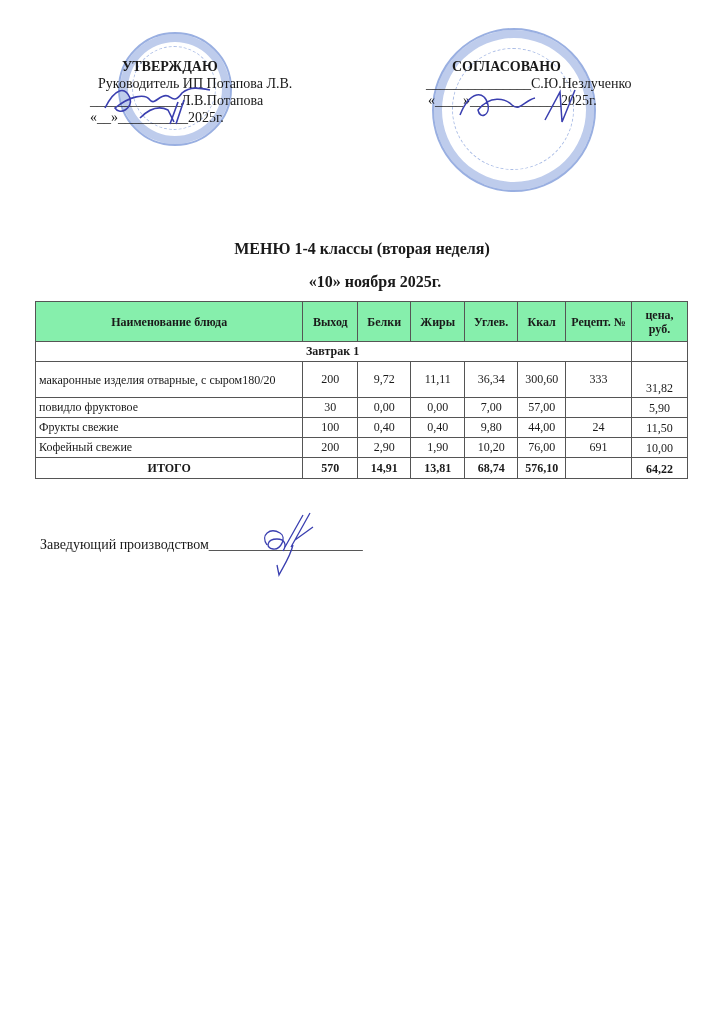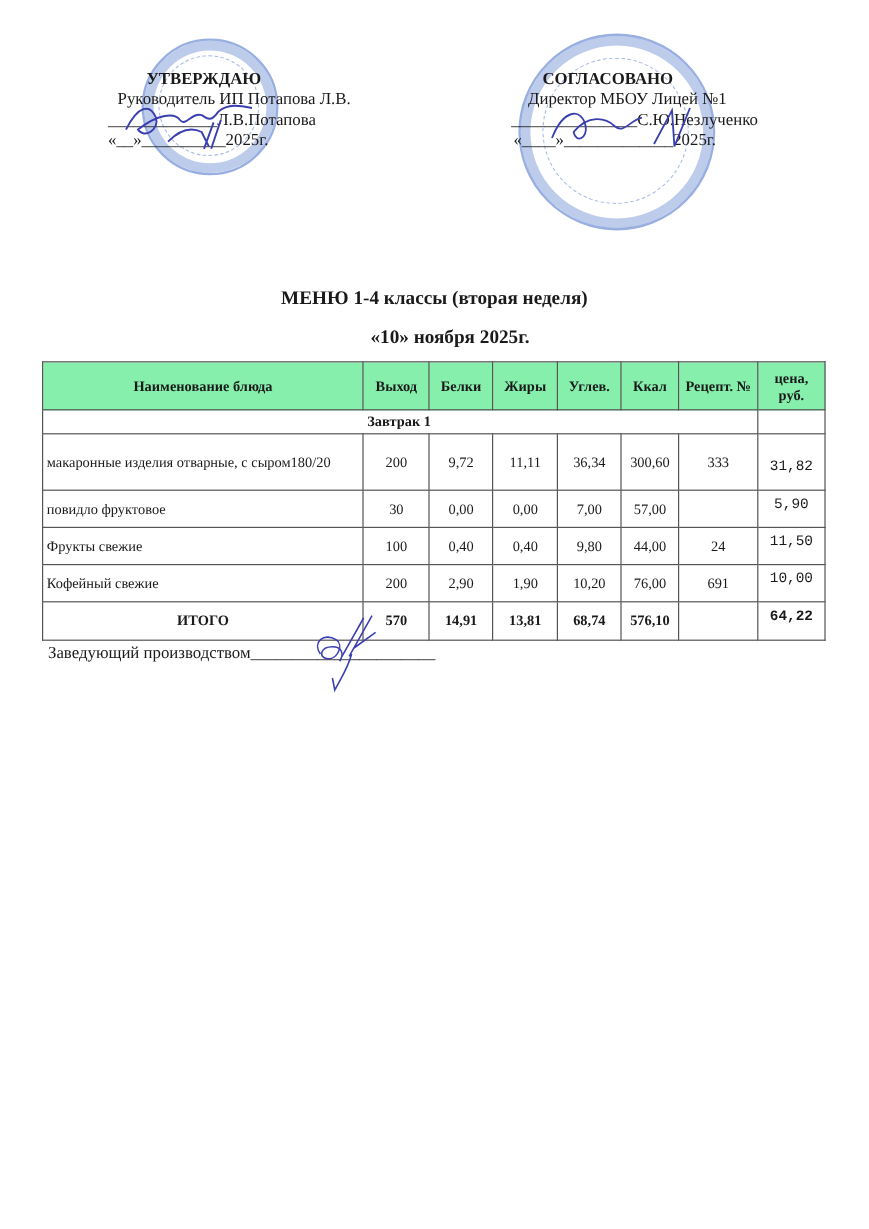--- a/index.html
+++ b/index.html
@@ -22,21 +22,21 @@
     .title { font-weight: bold; font-size: 16px; text-align: center; width: 724px; left: 0; }
     table.menu {
       position: absolute; left: 35px; top: 301px; border-collapse: collapse;
       font-size: 12px; width: 653px;
     }
     table.menu td, table.menu th {
       border: 1px solid #555; padding: 0 3px; text-align: center; vertical-align: middle;
     }
     table.menu th { background: #86efac; font-weight: bold; height: 39px; font-size: 12px; line-height: 14px; }
     table.menu td.name { text-align: left; }
-    table.menu td.price { font-family: Liberation Mono, monospace; font-size: 12px; vertical-align: bottom; padding-bottom: 12px; }
+    table.menu td.price { font-family: Liberation Serif, serif; font-size: 12px; vertical-align: bottom; padding-bottom: 1px; }
     table.menu tr.total td { font-weight: bold; height: 19px; }
     table.menu tr.section td { height: 19px; }
     table.menu tr.item td { height: 18px; }
     table.menu tr.item.tall td { height: 34px; }
     .section-label { font-weight: bold; }
     .footer { font-size: 14px; }
   </style>
 </head>
 <body>
 
@@ -53,21 +53,20 @@
   <div style="margin-left:-8px;">«__»__________2025г.</div>
 </div>
 
 <svg class="sig" style="left:100px; top:78px;" width="120" height="50" viewBox="0 0 120 50">
   <path d="M5,30 C15,10 25,8 30,20 C33,30 20,38 15,30 C30,18 45,15 50,22 C55,28 60,15 68,18 C72,20 75,25 82,15 C90,8 100,10 110,12" fill="none" stroke="#3a3fb0" stroke-width="1.6"></path>
   <path d="M40,40 C50,30 60,28 68,32 L74,44 M78,24 L70,46 M84,22 L76,46" fill="none" stroke="#3a3fb0" stroke-width="1.6"></path>
 </svg>
 
 <div class="abs hdr-block" style="left:440px; top:58px;">
   <div class="hdr-title" style="padding-left:12px;">СОГЛАСОВАНО</div>
-  <div>Директор МБОУ Лицей №1</div>
   <div style="margin-left:-14px;">_______________С.Ю.Незлученко</div>
   <div style="margin-left:-12px;">«____»_____________2025г.</div>
 </div>
 
 <svg class="sig" style="left:450px; top:80px;" width="140" height="50" viewBox="0 0 140 50">
   <path d="M10,35 C20,10 35,10 38,25 C40,35 30,40 28,30 C40,15 55,18 62,25 C70,32 75,20 85,18" fill="none" stroke="#3a3fb0" stroke-width="1.5"></path>
   <path d="M95,40 L110,12 L112,42 L125,10" fill="none" stroke="#3a3fb0" stroke-width="1.5"></path>
 </svg>
 
 <div class="abs title" style="top:240px;">МЕНЮ 1-4 классы  (вторая неделя)</div>

